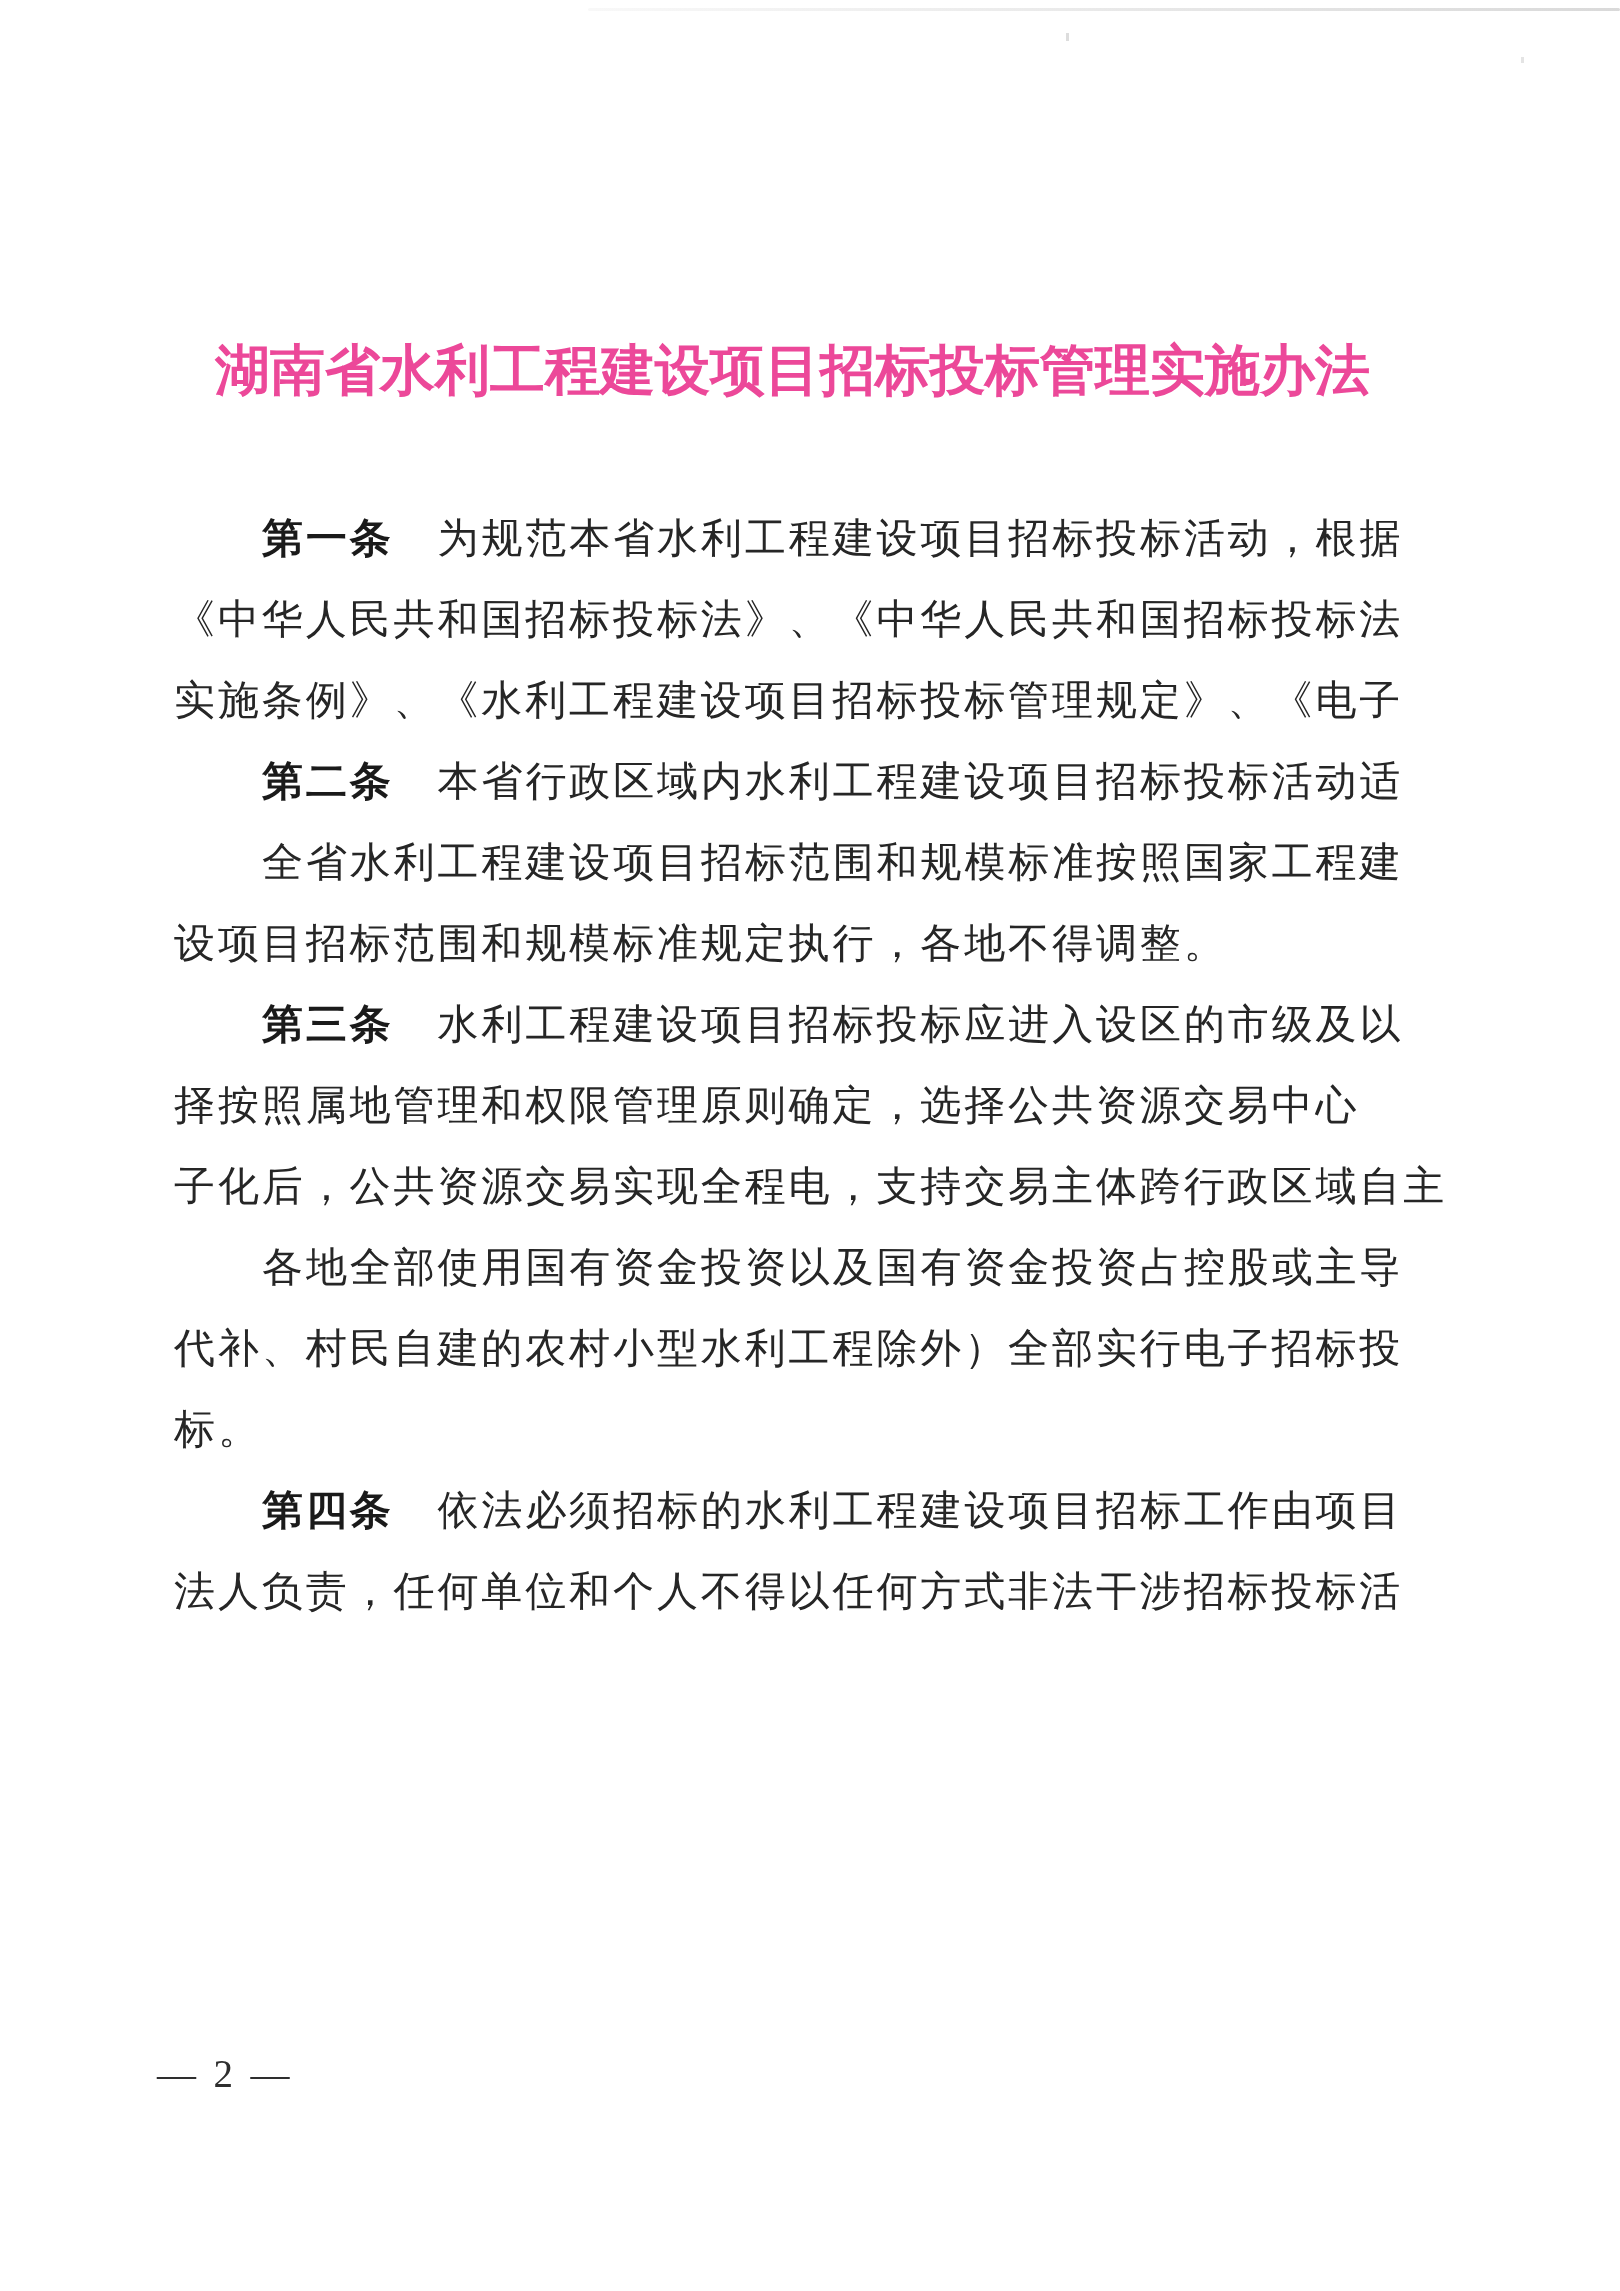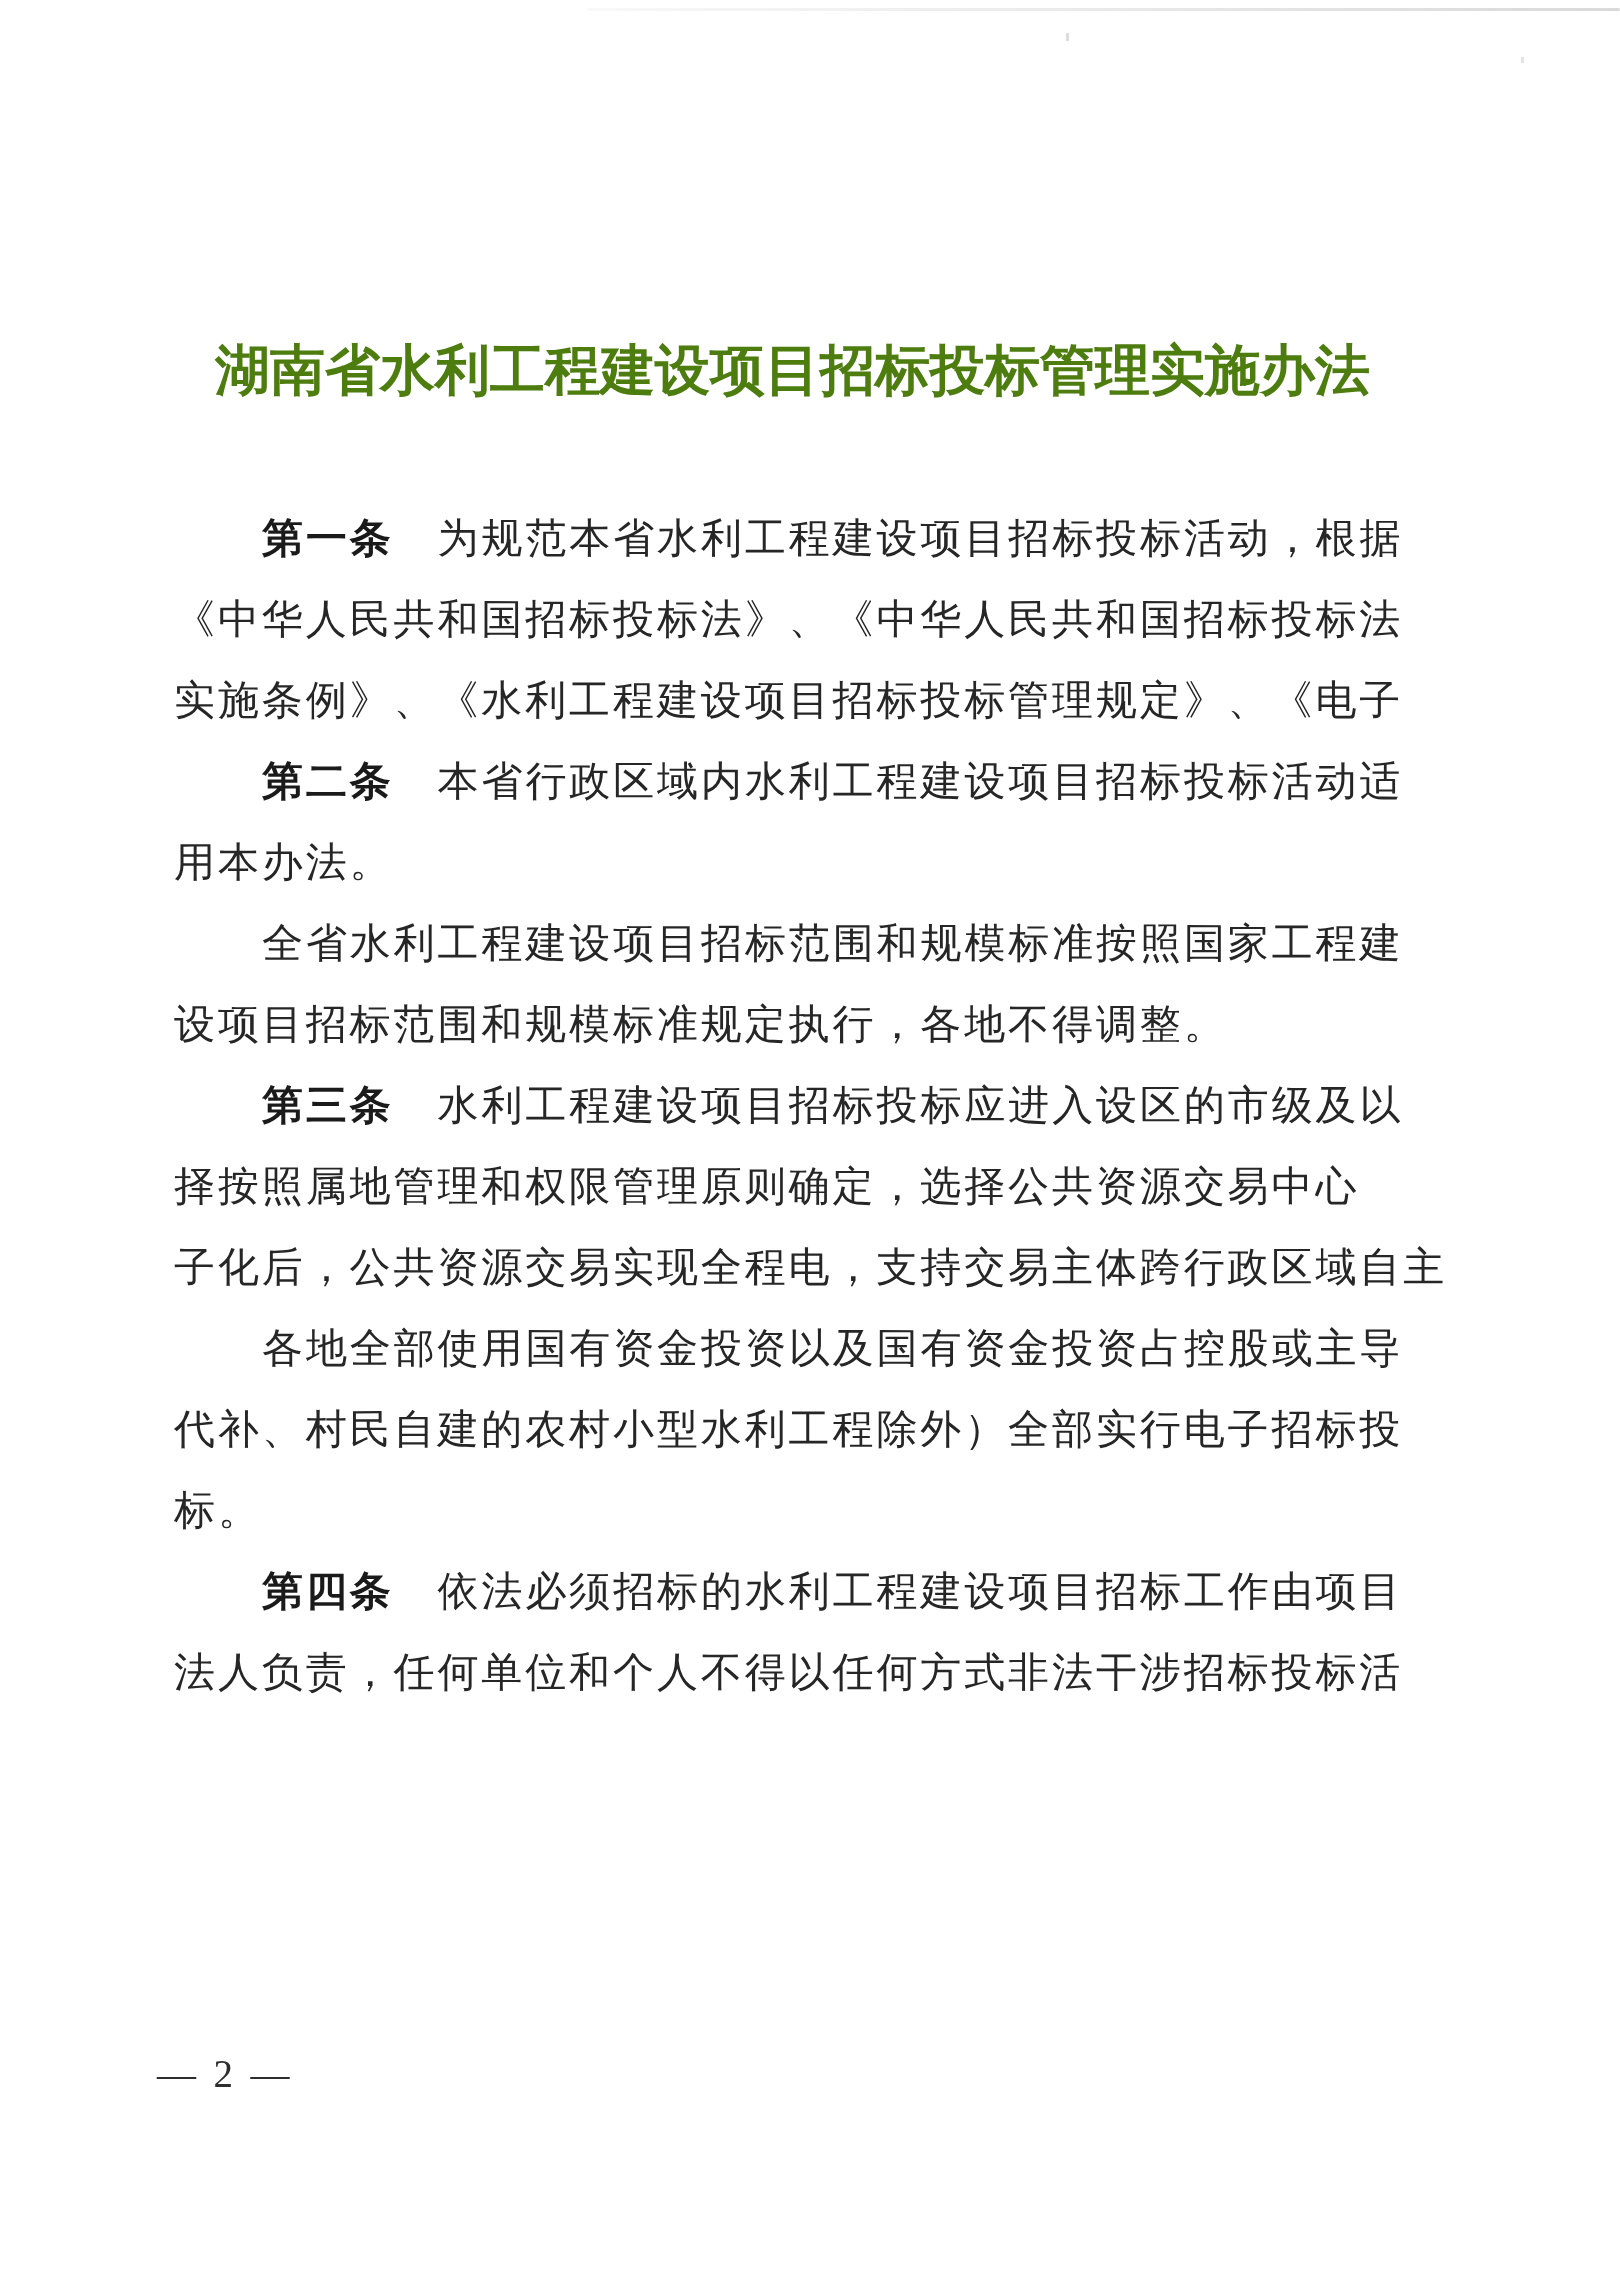--- a/index.html
+++ b/index.html
@@ -45,21 +45,21 @@
     position: absolute;
     top: 333px;
     left: 174px;
     width: 1237px;
     text-align: center;
     font-family: "Liberation Sans", sans-serif;
     font-weight: bold;
     font-size: 55px;
     line-height: 74px;
     letter-spacing: 0px;
-    color: #4d7c0f;
+    color: #ec4899;
     white-space: nowrap;
   }
   .doc-body {
     position: absolute;
     top: 498px;
     left: 174px;
     width: 1237px;
     color: #262626;
   }
   .line {
@@ -98,21 +98,20 @@
   <div class="speck-1"></div>
   <div class="speck-2"></div>
 
   <div class="doc-title">湖南省水利工程建设项目招标投标管理实施办法</div>
 
   <div class="doc-body">
     <div class="line indent"><span class="art">第一条</span><span>　为规范本省水利工程建设项目招标投标活动，根据</span></div>
     <div class="line"><span>《中华人民共和国招标投标法》、《中华人民共和国招标投标法</span></div>
     <div class="line"><span>实施条例》、《水利工程建设项目招标投标管理规定》、《电子</span></div>
     <div class="line indent"><span class="art">第二条</span><span>　本省行政区域内水利工程建设项目招标投标活动适</span></div>
-    <div class="line"><span>用本办法。</span></div>
     <div class="line indent"><span>全省水利工程建设项目招标范围和规模标准按照国家工程建</span></div>
     <div class="line"><span>设项目招标范围和规模标准规定执行，各地不得调整。</span></div>
     <div class="line indent"><span class="art">第三条</span><span>　水利工程建设项目招标投标应进入设区的市级及以</span></div>
     <div class="line"><span>择按照属地管理和权限管理原则确定，选择公共资源交易中心</span></div>
     <div class="line"><span>子化后，公共资源交易实现全程电，支持交易主体跨行政区域自主</span></div>
     <div class="line indent"><span>各地全部使用国有资金投资以及国有资金投资占控股或主导</span></div>
     <div class="line"><span>代补、村民自建的农村小型水利工程除外）全部实行电子招标投</span></div>
     <div class="line"><span>标。</span></div>
     <div class="line indent"><span class="art">第四条</span><span>　依法必须招标的水利工程建设项目招标工作由项目</span></div>
     <div class="line"><span>法人负责，任何单位和个人不得以任何方式非法干涉招标投标活</span></div>

